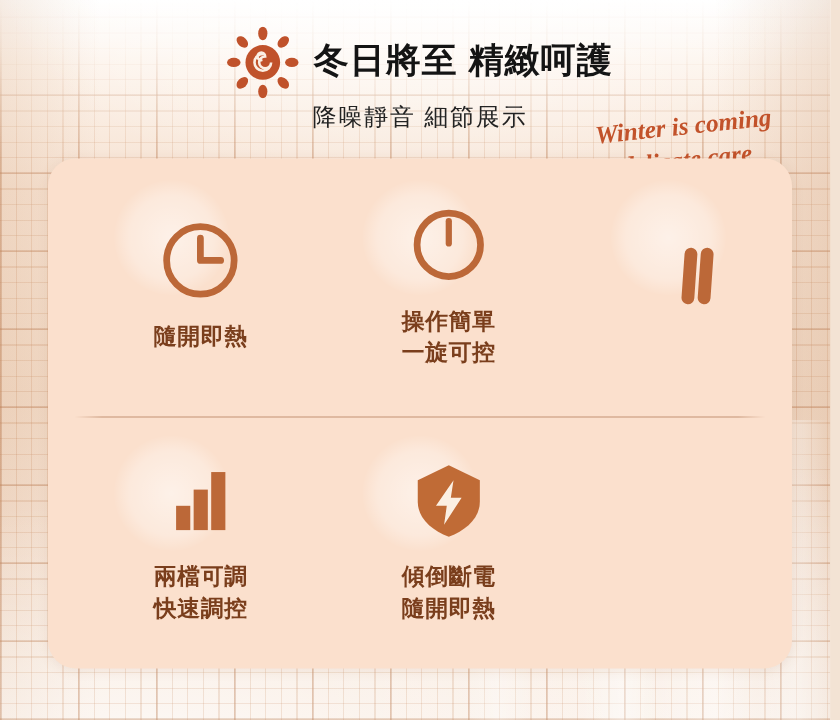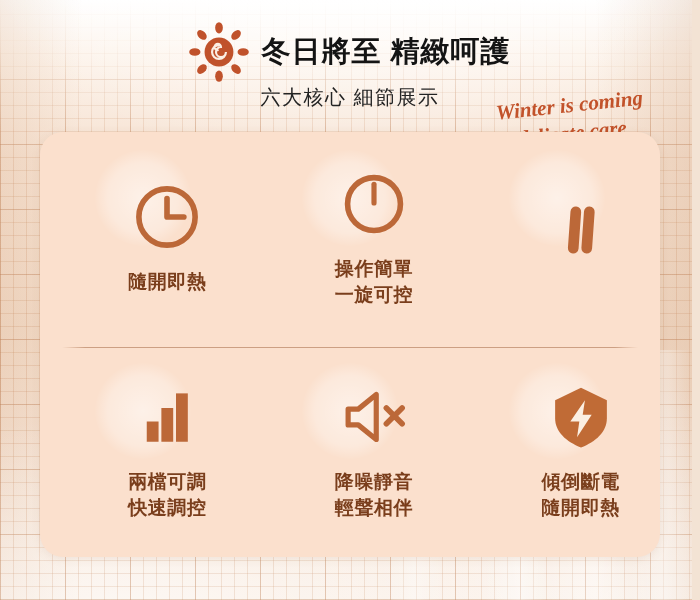--- a/index.html
+++ b/index.html
@@ -135,21 +135,21 @@
             <ellipse cx="13.8" cy="50.2" rx="4.1" ry="6.0" transform="rotate(45 13.8 50.2)"></ellipse>
             <ellipse cx="50.2" cy="50.2" rx="4.1" ry="6.0" transform="rotate(-45 50.2 50.2)"></ellipse>
           </g>
           <circle cx="32" cy="32" r="15.4"></circle>
         </g>
         <path d="M32 24.6 a7.4 7.4 0 1 0 7.4 7.4 a5.3 5.3 0 1 1 -5.3 -5.3 a3.4 3.4 0 1 0 -3.4 3.4" fill="none" stroke="#FBEFE4" stroke-width="2.3" stroke-linecap="round"></path>
       </svg>
       <div class="title-text">冬日將至 精緻呵護</div>
     </div>
 
-    <div class="subtitle">六大核心 細節展示</div>
+    <div class="subtitle">降噪靜音 細節展示</div>
 
     <div class="script">
       <span>Winter is coming</span>
       <span class="l2">delicate care</span>
     </div>
   </div>
 
   <div class="card">
     <div class="grid">
 
@@ -194,31 +194,20 @@
             <rect x="27" y="24" width="10.5" height="30"></rect>
             <rect x="40" y="11" width="10.5" height="43"></rect>
           </g>
         </svg>
         <div class="cap">
           <span>兩檔可調</span>
           <span class="l2">快速調控</span>
         </div>
       </div>
 
-      <div class="cell">
-        <div class="halo"></div>
-        <svg class="ic" viewBox="0 0 64 64">
-          <path d="M9 25 h9 L34 12 V52 L18 39 H9 Z" fill="none" stroke="#BC6838" stroke-width="4.6" stroke-linejoin="round" stroke-linecap="round"></path>
-          <path d="M43 24 L57 38 M57 24 L43 38" fill="none" stroke="#BC6838" stroke-width="5" stroke-linecap="round"></path>
-        </svg>
-        <div class="cap">
-          <span>降噪靜音</span>
-          <span class="l2">輕聲相伴</span>
-        </div>
-      </div>
 
       <div class="cell">
         <div class="halo"></div>
         <svg class="ic" viewBox="0 0 64 64">
           <path d="M32 6 L55 17 V33 C55 45 45 54 32 59 C19 54 9 45 9 33 V17 Z" fill="#C06B36"></path>
           <path d="M35.5 17 L22.5 36 H30.5 L28.5 50 L41.5 30 H33.5 Z" fill="#FBEFE2"></path>
         </svg>
         <div class="cap">
           <span>傾倒斷電</span>
           <span class="l2">隨開即熱</span>

